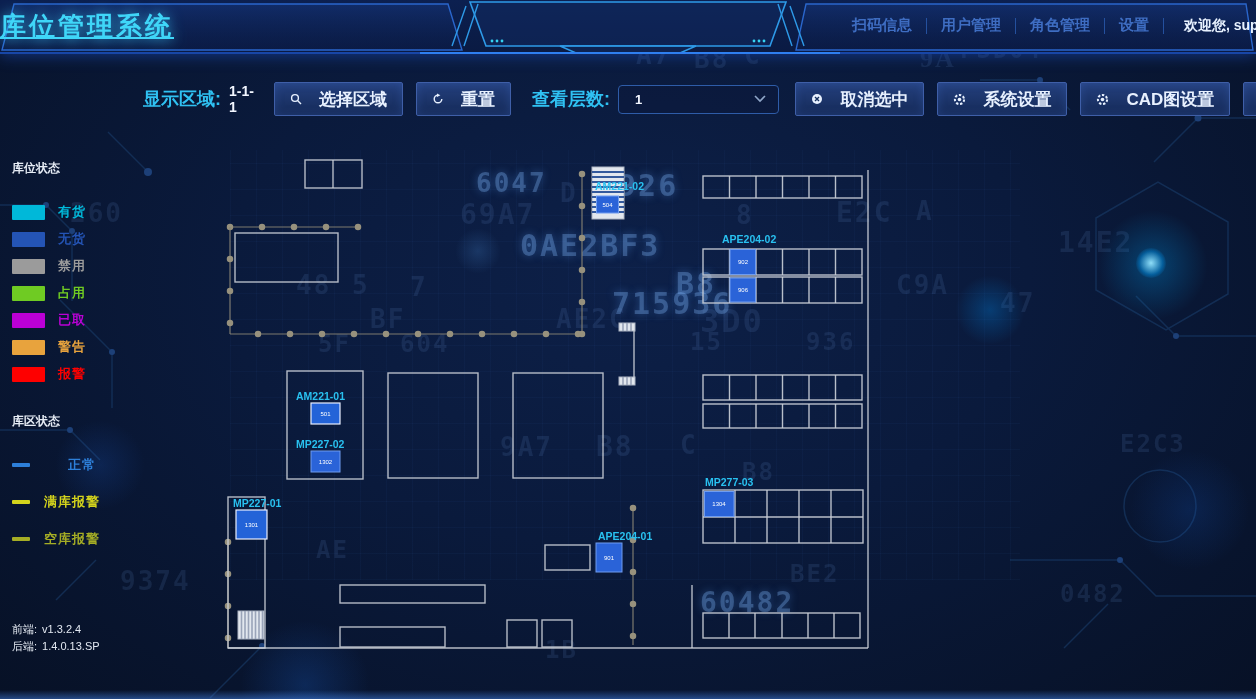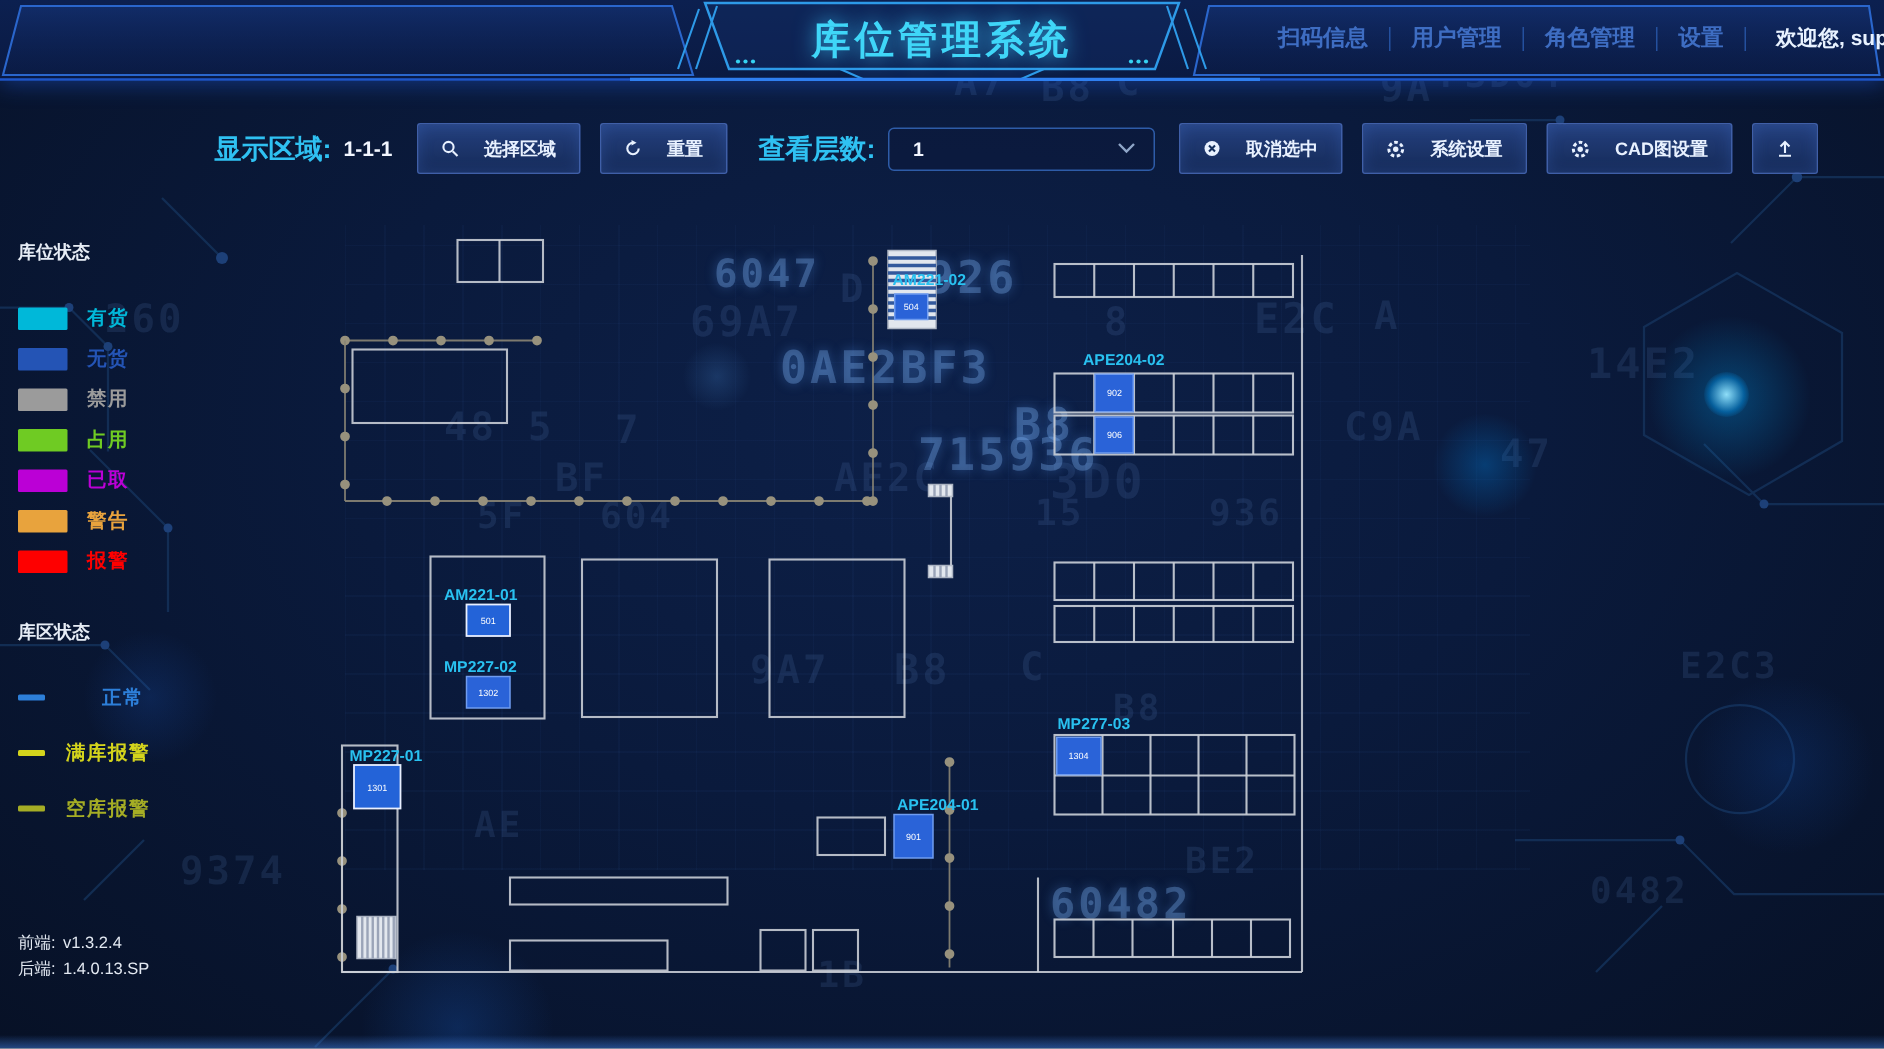--- a/index.html
+++ b/index.html
@@ -33,30 +33,30 @@
     background:linear-gradient(180deg,#0c2050,#0a1a42);
     box-shadow:0 2px 14px rgba(30,90,220,.45);}
   #header svg{position:absolute;left:0;top:0;}
   .navrow{position:absolute;top:16px;display:flex;align-items:center;z-index:11;}
   #nav-left{left:34px;}
   #nav-right{left:838px;}
   .nav-item{font-size:15px;font-weight:bold;color:#3e6dc2;padding:0 14px;cursor:pointer;white-space:nowrap;}
   .nav-item.active{color:#8fc3ff;text-shadow:0 0 10px rgba(90,170,255,.8);}
   .nav-sep{width:1px;height:16px;background:#24509e;}
   #welcome{font-size:14px;font-weight:bold;color:#e8f2ff;margin-left:20px;white-space:nowrap;cursor:pointer;display:flex;align-items:center;gap:10px;}
-  #title{position:absolute;left:0;top:9px;width:1256px;text-align:center;z-index:11;
+  #title{position:absolute;left:0;top:9px;width:1256px;text-align:left;z-index:11;
     font-size:26px;font-weight:bold;color:#3fd6f8;letter-spacing:3px;
-    text-shadow:0 0 14px rgba(60,200,255,.85);}
+    text-shadow:0 0 14px rgba(60,200,255,.85);text-decoration:underline;}
   
   #toolbar{position:absolute;left:143px;top:84px;height:30px;z-index:5;display:flex;align-items:center;}
   .tb-label{font-size:18px;font-weight:bold;color:#2fc1f2;margin-right:8px;white-space:nowrap;}
   .tb-value{font-size:14px;font-weight:bold;color:#f2f6ff;margin-right:16px;}
   .btn{display:inline-flex;align-items:center;gap:17px;height:30px;padding:16px 15px;margin-right:13px;
     background:linear-gradient(180deg,#24407e,#152a58);border:1px solid #3f5fa8;border-radius:2px;
-    color:#e8f1ff;font-size:12px;font-weight:bold;cursor:pointer;white-space:nowrap;
+    color:#e8f1ff;font-size:17px;font-weight:bold;cursor:pointer;white-space:nowrap;
     box-shadow:inset 0 0 10px rgba(70,120,220,.25);font-family:inherit;}
   .btn svg{flex:0 0 auto;}
   #layer-select{display:flex;align-items:center;justify-content:space-between;width:148px;height:27px;
     border:1px solid #2e5ca8;border-radius:4px;background:rgba(10,25,60,.45);cursor:pointer;
     padding:0 12px 0 16px;margin-right:16px;}
   #layer-select .val{font-size:13px;font-weight:bold;color:#f2f6ff;}
   
   #legend{position:absolute;left:12px;top:160px;z-index:5;}
   .lg-title{font-size:12px;font-weight:bold;color:#e6ecf5;margin-bottom:26px;}
   .lg-row{display:flex;align-items:center;margin-bottom:9px;}
@@ -113,21 +113,21 @@
       <circle cx="1120" cy="560" r="3"></circle>
     <circle cx="1040" cy="80" r="3"></circle>
       <circle cx="1176" cy="336" r="3"></circle>
   </g>
 </svg>
 <div id="tilegrid"></div>
 <div id="glyphs">
     <span style="left: 636px; top: 40px; font-size: 26px;">A7</span>
     <span style="left: 694px; top: 44px; font-size: 26px;">B8</span>
     <span style="left: 744px; top: 40px; font-size: 26px;">C</span>
-    <span style="left: 920px; top: 44px; font-size: 26px;">9A</span>
+    <span style="left: 920px; top: 44px; font-size: 26px; font-family: Liberation Serif, serif;">9A</span>
     <span style="left: 960px; top: 36px; font-size: 24px;">F3D04</span>
     <span class="bright" style="left: 476px; top: 168px; font-size: 26px;">6047</span>
     <span class="bright" style="left: 598px; top: 168px; font-size: 30px;">5926</span>
     <span style="left: 560px; top: 178px; font-size: 26px;">D</span>
     <span style="left: 460px; top: 198px; font-size: 28px;">69A7</span>
     <span style="left: 736px; top: 200px; font-size: 26px;">8</span>
     <span style="left: 836px; top: 196px; font-size: 28px;">E2C</span>
     <span style="left: 916px; top: 196px; font-size: 26px;">A</span>
     <span style="left: 70px; top: 198px; font-size: 26px;">260</span>
     <span class="bright" style="left: 520px; top: 228px; font-size: 30px;">0AE2BF3</span>

